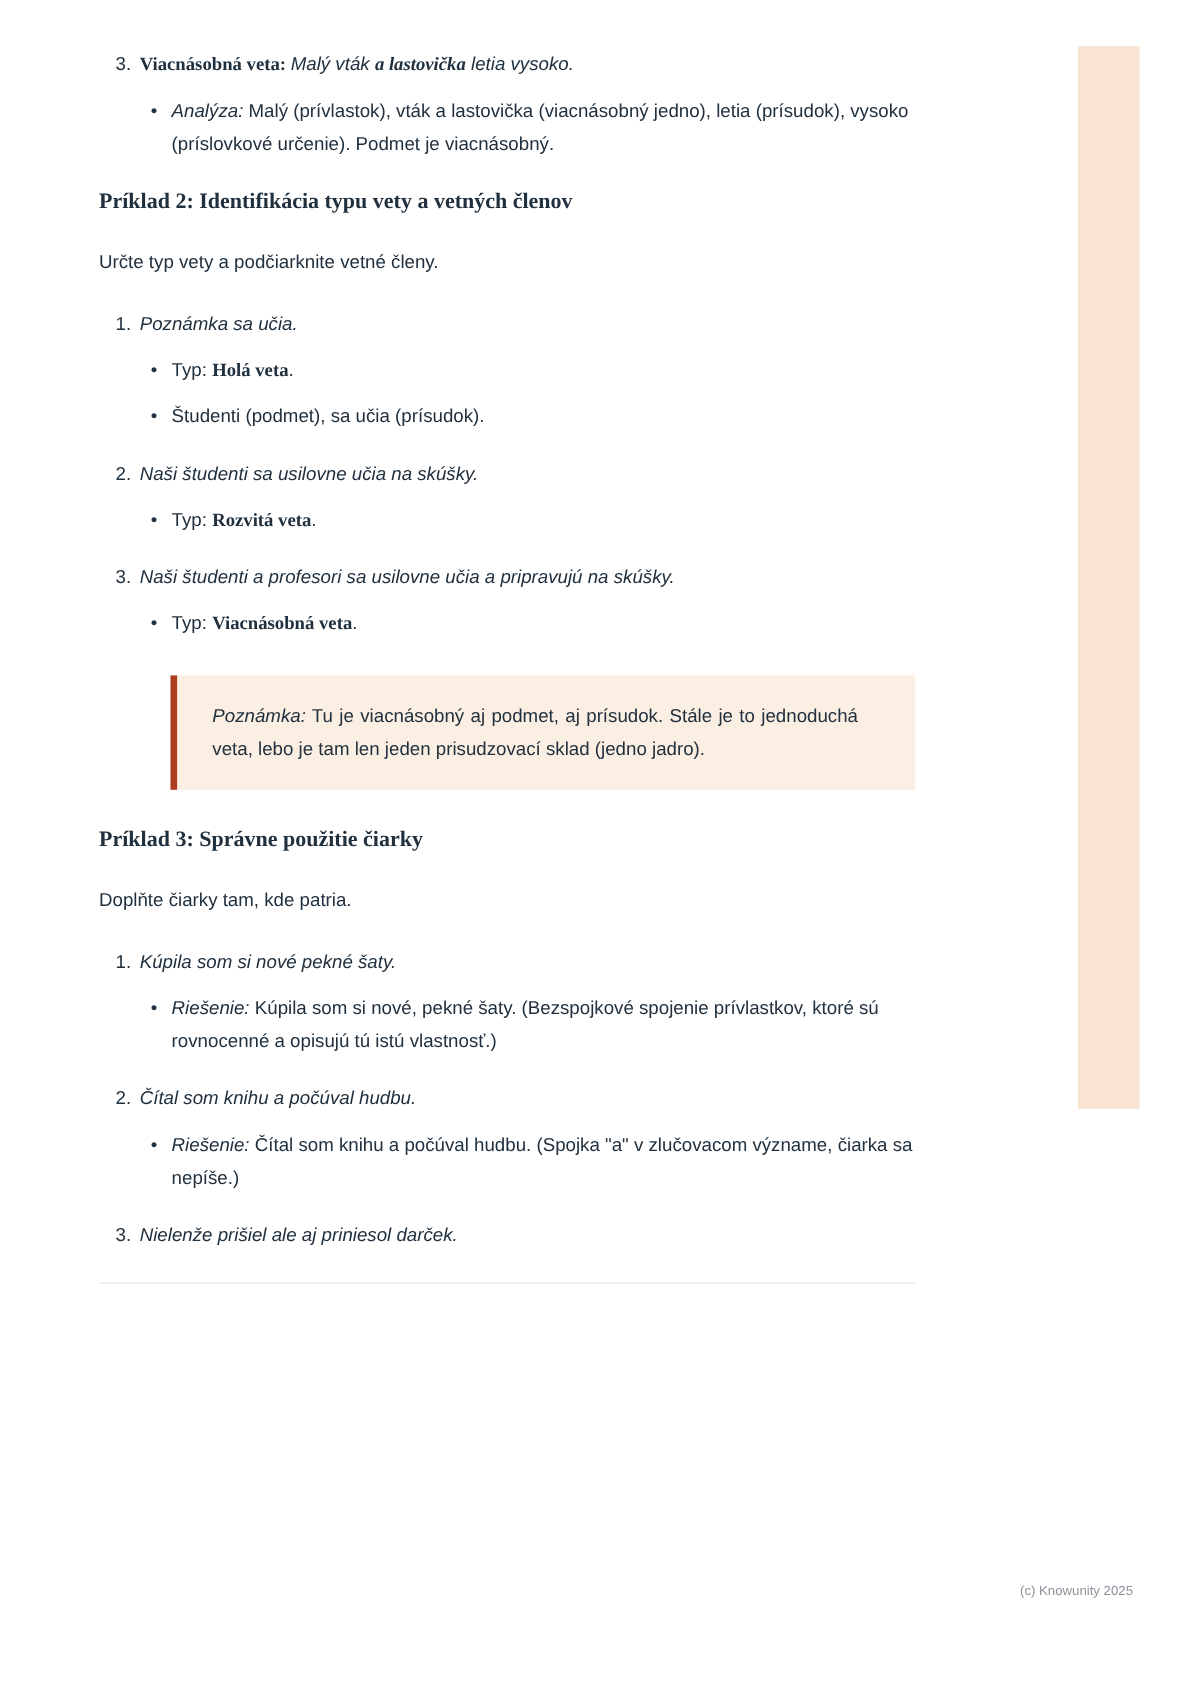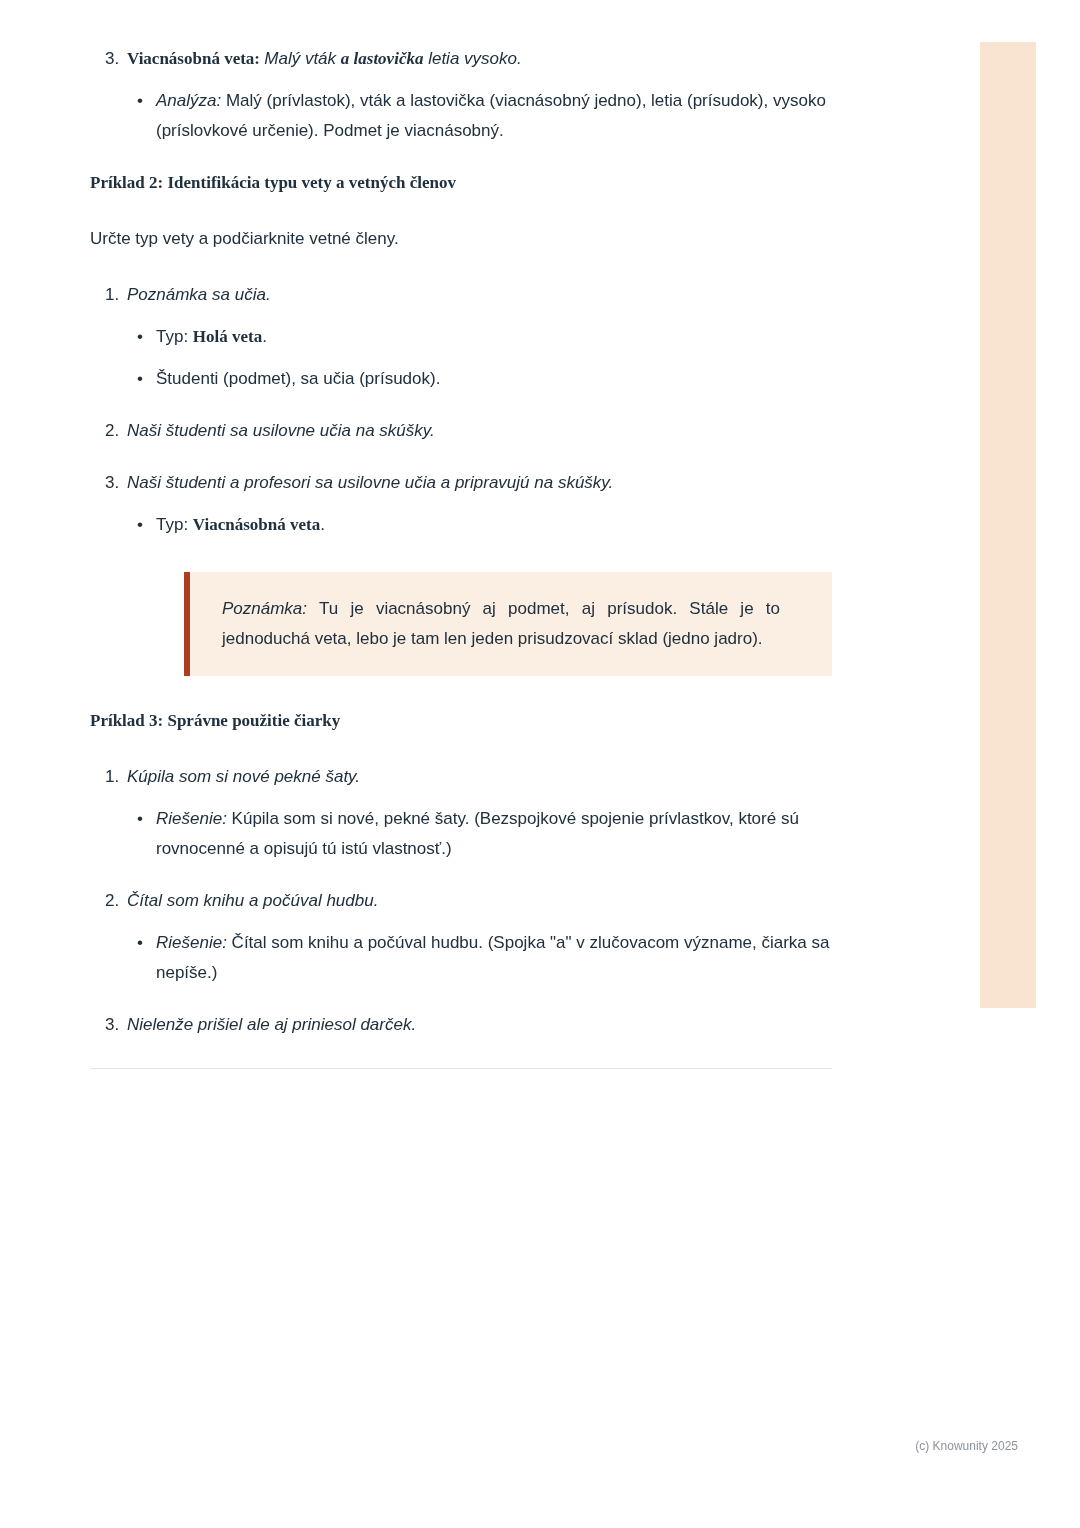--- a/index.html
+++ b/index.html
@@ -32,21 +32,21 @@
   .content{
     position:absolute;
     top:44px;
     left:90px;
     width:742px;
   }
   .content > :first-child{margin-top:0;}
   .b{font-weight:bold;font-family:Liberation Serif, serif;}
   .i{font-style:italic;}
   .heading{
-    font-size:17px;
+    font-size:20px;
     font-weight:bold;
     margin:6px 0 26px 0;
     line-height:30px;
   }
   .para{
     margin:0 0 26px 0;
   }
   .num-item{
     margin:0 0 22px 0;
   }
@@ -67,36 +67,36 @@
     margin-top:12px;
   }
   .bullet-row::before{
     content:"\2022";
     position:absolute;
     left:47px;
     top:0;
   }
   .note{
     display:block;
-    margin:32px 0 30px 94px;
+    margin:32px 0 30px 65px;
     background:var(--note-bg);
     border-left:6px solid var(--note-border);
     padding:22px 52px 22px 32px;
     text-align:justify;
   }
   .divider{
     border:none;
     border-top:1px solid var(--divider);
     margin:28px 0 0 0;
     width:742px;
   }
   .footer{
     position:absolute;
     top:1438px;
-    right:62px;
+    right:50px;
     font-size:12px;
     line-height:16px;
     color:var(--footer);
   }
 </style>
 </head>
 <body>
 
 <div class="side-strip"></div>
 
@@ -116,30 +116,32 @@
         <span class="num-text"><span class="i">Poznámka sa učia.</span></span>
       </div>
       <div class="bullet-row"><span class="">Typ: </span><span class="b ">Holá veta</span><span class="">.</span></div>
       <div class="bullet-row"><span class="">Študenti (podmet), sa učia (prísudok).</span></div>
     </div>
     <div class="num-item">
       <div class="num-line">
         <span class="num">2.</span>
         <span class="num-text"><span class="i">Naši študenti sa usilovne učia na skúšky.</span></span>
       </div>
+      <div class="bullet-row"><span class="">Typ: </span><span class="b ">Rozvitá veta</span><span class="">.</span></div>
     </div>
     <div class="num-item">
       <div class="num-line">
         <span class="num">3.</span>
         <span class="num-text"><span class="i">Naši študenti a profesori sa usilovne učia a pripravujú na skúšky.</span></span>
       </div>
       <div class="bullet-row"><span class="">Typ: </span><span class="b ">Viacnásobná veta</span><span class="">.</span></div>
     </div>
     <aside class="note"><span class="i">Poznámka:</span><span class=""> Tu je viacnásobný aj podmet, aj prísudok. Stále je to jednoduchá veta, lebo je tam len jeden prisudzovací sklad (jedno jadro).</span></aside>
     <h2 class="heading"><span class="b ">Príklad 3: Správne použitie čiarky</span></h2>
+    <p class="para"><span class="">Doplňte čiarky tam, kde patria.</span></p>
     <div class="num-item">
       <div class="num-line">
         <span class="num">1.</span>
         <span class="num-text"><span class="i">Kúpila som si nové pekné šaty.</span></span>
       </div>
       <div class="bullet-row"><span class="i">Riešenie:</span><span class=""> Kúpila som si nové, pekné šaty. (Bezspojkové spojenie prívlastkov, ktoré sú rovnocenné a opisujú tú istú vlastnosť.)</span></div>
     </div>
     <div class="num-item">
       <div class="num-line">
         <span class="num">2.</span>

